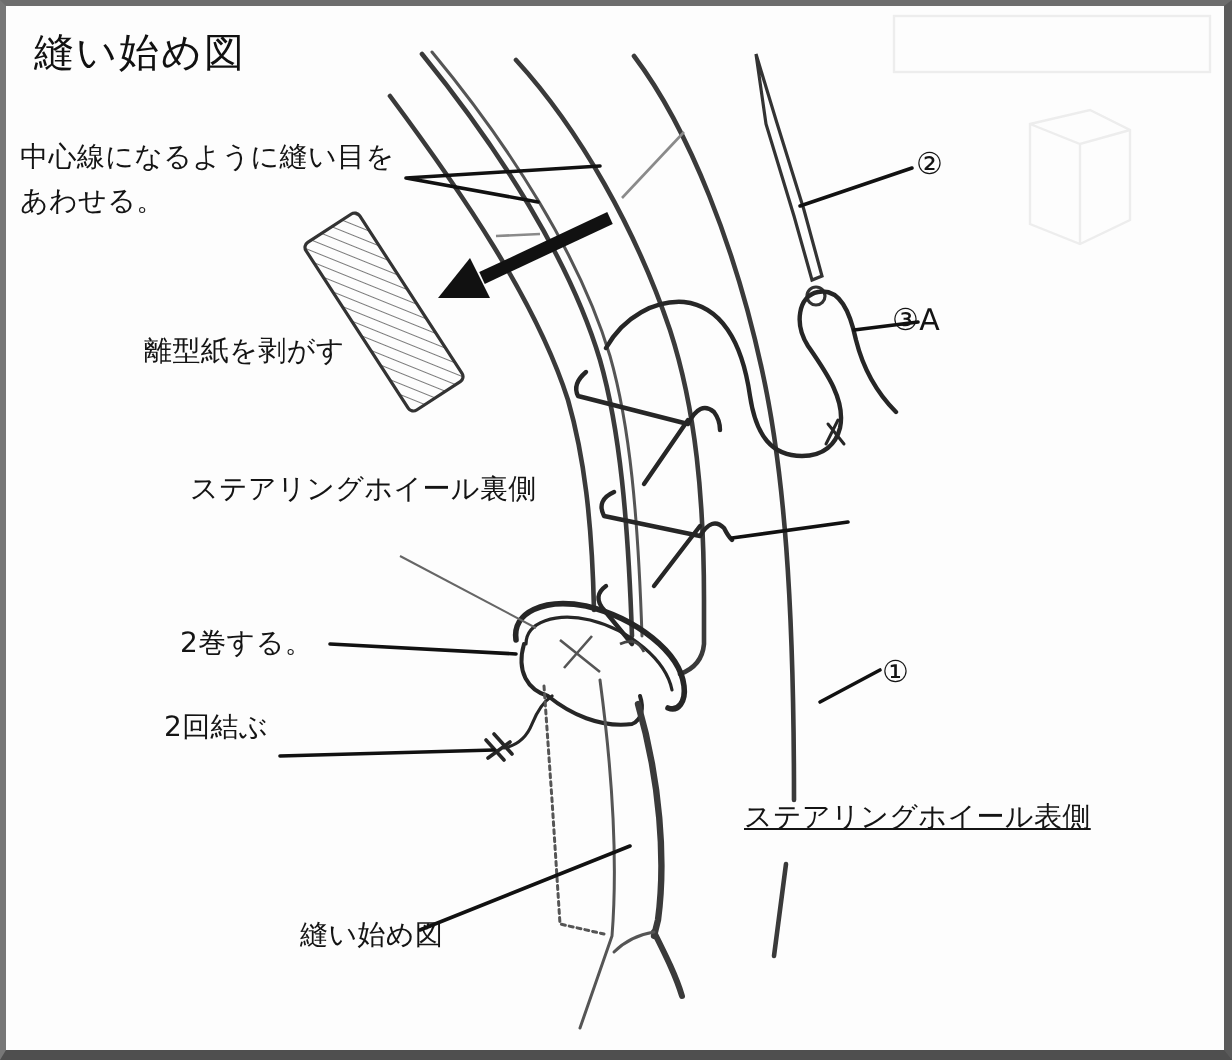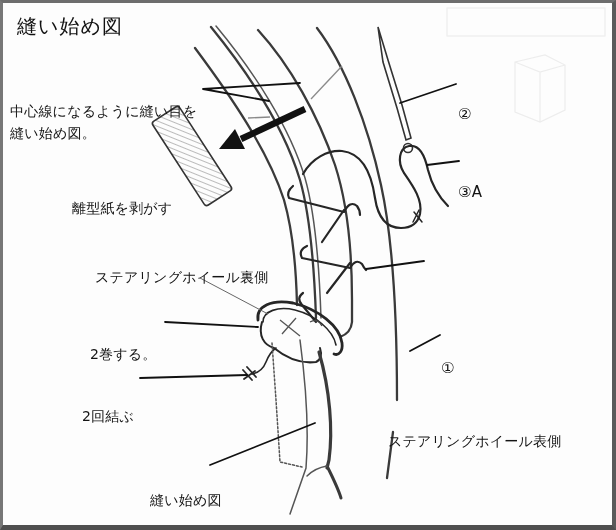--- a/index.html
+++ b/index.html
@@ -24,21 +24,20 @@
       pointer-events: none;
     }
     #drawing { position: absolute; left: 0; top: 0; }
     .lbl {
       position: absolute;
       font-size: 14px;
       line-height: 16px;
       white-space: nowrap;
       color: #141414;
       letter-spacing: 0.2px;
-      margin-top: 32px;
     }
     .title {
       position: absolute;
       font-size: 20px;
       line-height: 22px;
       white-space: nowrap;
       color: #111;
       letter-spacing: 1px;
     }
     .num { font-size: 15px; }
@@ -134,33 +133,33 @@
       <path class="leader" d="M410,351 L440,335"></path>
       <path class="leader" d="M165,322 L258,327"></path>
       <path class="leader" d="M140,378 L247,375"></path>
       <path class="leader" d="M210,465 L315,423"></path>
     </g>
   </svg>
 
   <div class="title" style="left:17px; top:15px;">縫い始め図</div>
 
   <div class="lbl" style="left:10px; top:71px;">中心線になるように縫い目を</div>
-  <div class="lbl" style="left:10px; top:93px;">縫い始め図。</div>
+  <div class="lbl" style="left:10px; top:93px;">あわせる。</div>
 
   <div class="lbl" style="left:95px; top:237px;">ステアリングホイール裏側</div>
 
   <div class="lbl" style="left:72px; top:168px;">離型紙を剥がす</div>
 
 
   <div class="lbl" style="left:90px; top:314px;">2巻する。</div>
 
-  <div class="lbl" style="left:82px; top:376px;">2回結ぶ</div>
+  <div class="lbl" style="left:82px; top:356px;">2回結ぶ</div>
 
-  <div class="lbl" style="left:388px; top:401px;">ステアリングホイール表側</div>
+  <div class="lbl" style="left:372px; top:401px;text-decoration:underline;">ステアリングホイール表側</div>
 
   <div class="lbl" style="left:150px; top:460px;">縫い始め図</div>
 
   <div class="lbl num" style="left:458px; top:74px;">②</div>
-  <div class="lbl num" style="left:458px; top:152px;">③A</div>
+  <div class="lbl num" style="left:446px; top:152px;">③A</div>
   <div class="lbl num" style="left:441px; top:328px;">①</div>
 
   <div id="frame"></div>
 </div>
 
 </body></html>

